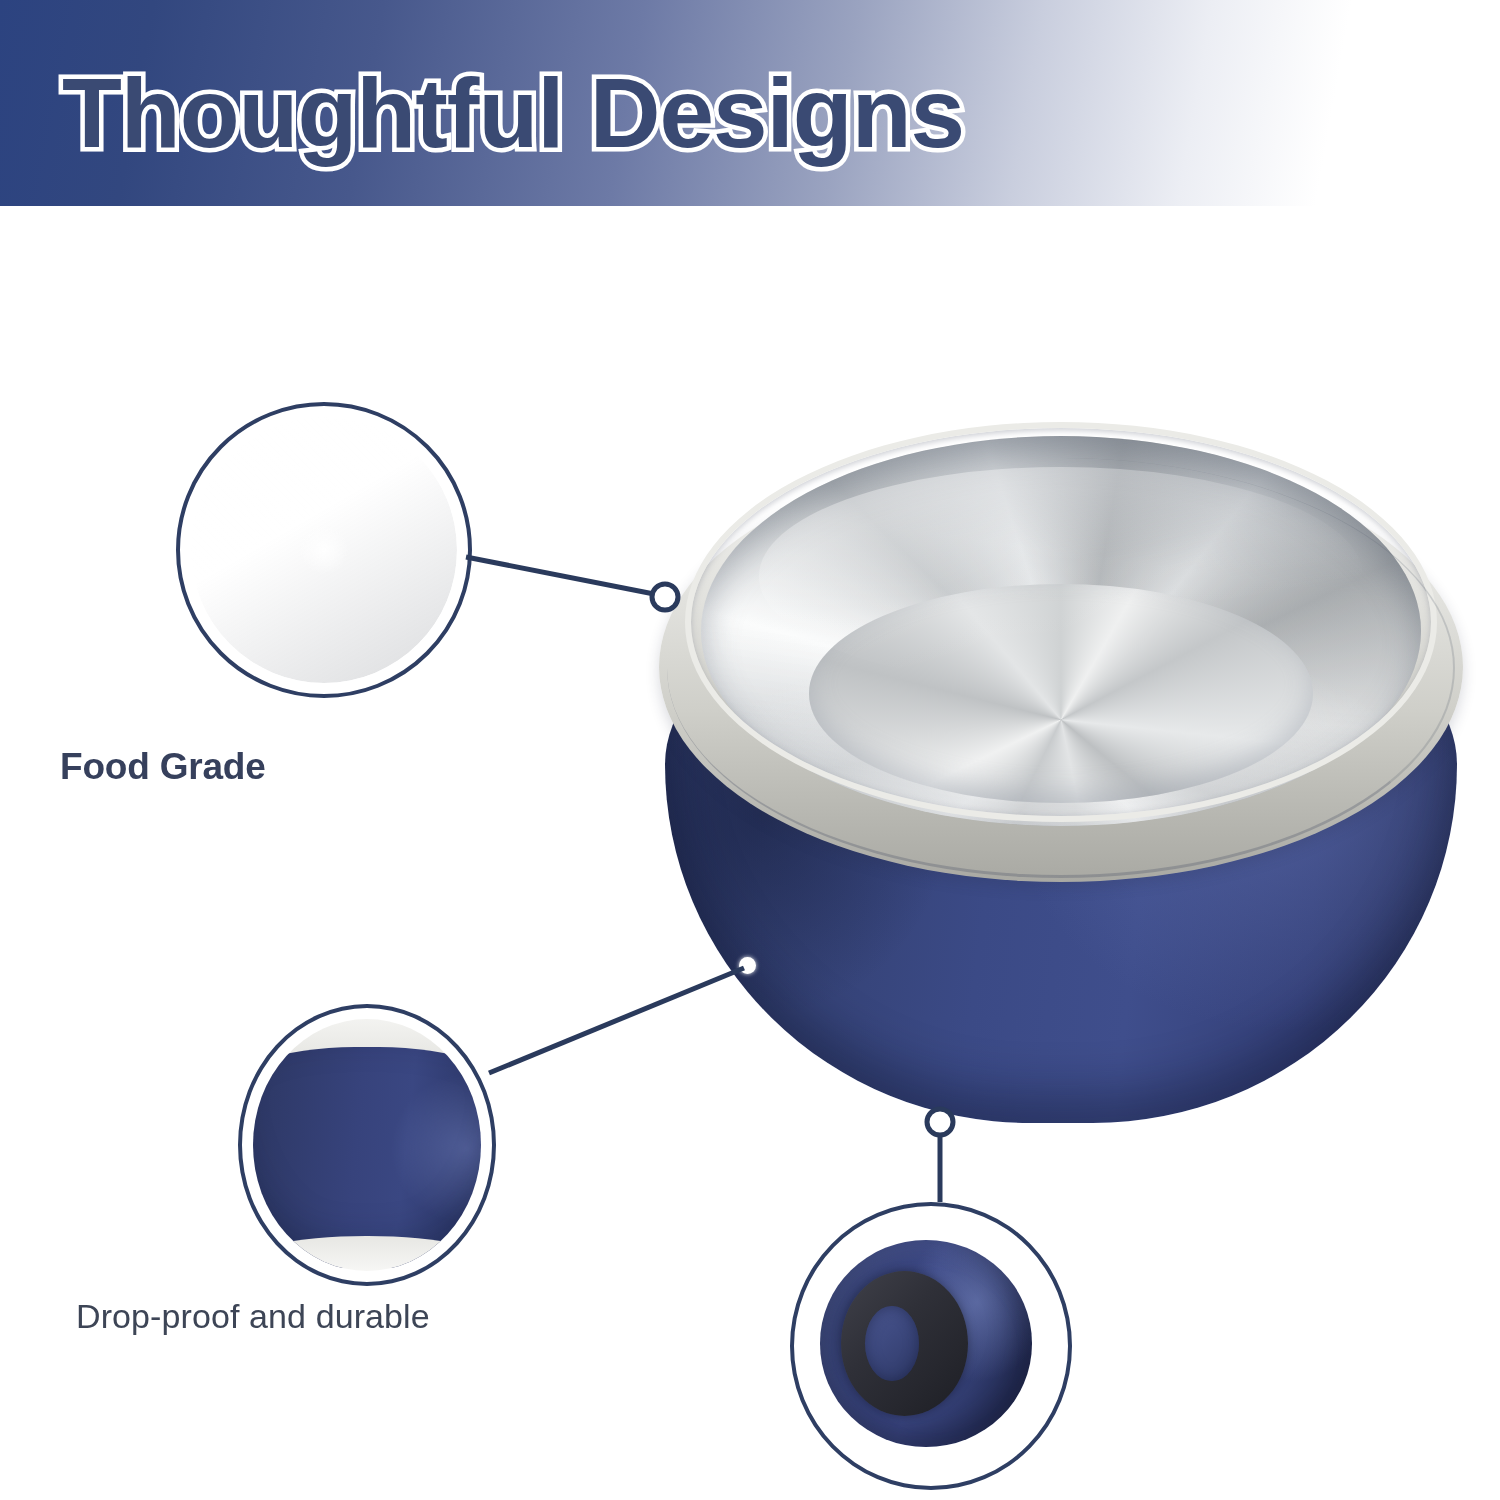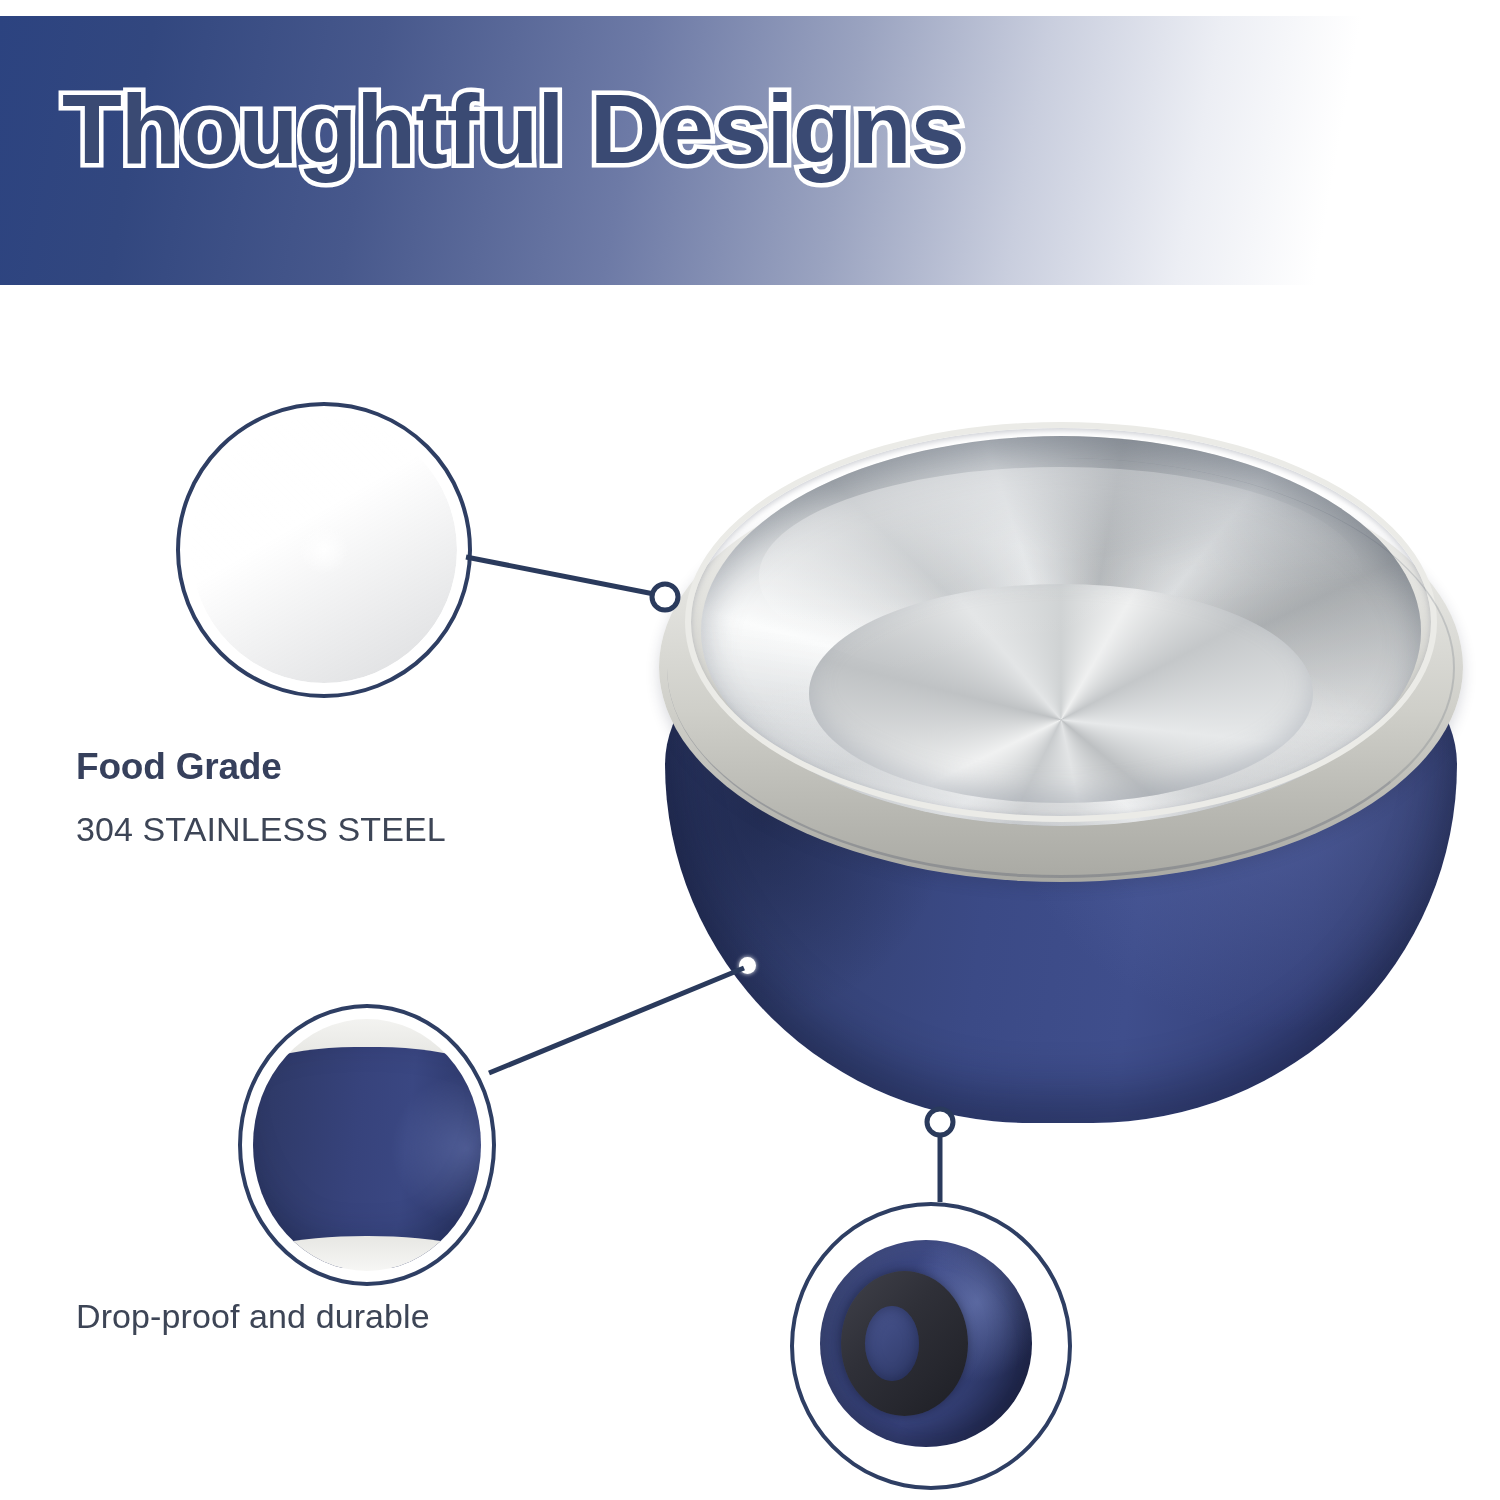--- a/index.html
+++ b/index.html
@@ -18,23 +18,23 @@
     width: 1500px;
     height: 1500px;
     background: #ffffff;
     overflow: hidden;
   }
 
   
   .banner {
     position: absolute;
     left: 0;
-    top: 16px;
+    top: 0;
     width: 1500px;
-    height: 269px;
+    height: 206px;
     background: linear-gradient(100deg,
         #2c4380 0%,
         #32477f 10%,
         #47588c 25%,
         #6d7aa6 42%,
         #9aa3c0 56%,
         #c9cede 68%,
         #eceef4 79%,
         #ffffff 88%,
         #ffffff 100%);
@@ -316,21 +316,21 @@
     white-space: nowrap;
     line-height: 1.0;
   }
   .label-sub {
     font-size: 34px;
     font-weight: normal;
     color: #3d4556;
     line-height: 1.30;
     letter-spacing: 0.1px;
   }
-  #text-food-grade { left: 76px; top: 748px; }
+  #text-food-grade { left: 60px; top: 748px; }
   #text-food-grade .label-sub { margin-top: 22px; }
 
   #text-pp-shell { left: 76px; top: 1294px; }
   #text-pp-shell .label-sub { }
 
   #text-non-slip { left: 1112px; top: 1262px; width: 360px; }
   #text-non-slip .label-sub { margin-top: 20px; }
 </style>
 </head>
 <body>
@@ -386,21 +386,20 @@
     <circle cx="665" cy="597" r="13" fill="#ffffff" stroke="#2a3a5c" stroke-width="5"></circle>
 
     <line x1="489" y1="1073" x2="744" y2="968" stroke="#2a3a5c" stroke-width="5"></line>
 
     <line x1="940" y1="1136" x2="940" y2="1202" stroke="#2a3a5c" stroke-width="5"></line>
     <circle cx="940" cy="1122" r="13" fill="#ffffff" stroke="#2a3a5c" stroke-width="5"></circle>
   </svg>
 
   <div class="label-block" id="text-food-grade">
     <div class="label-title">Food Grade</div>
-    <div class="label-sub">304 STAINLESS STEEL</div>
   </div>
 
   <div class="label-block" id="text-pp-shell">
     <div class="label-sub">Drop-proof and durable</div>
   </div>
 
 
 </div>
 
 </body></html>

